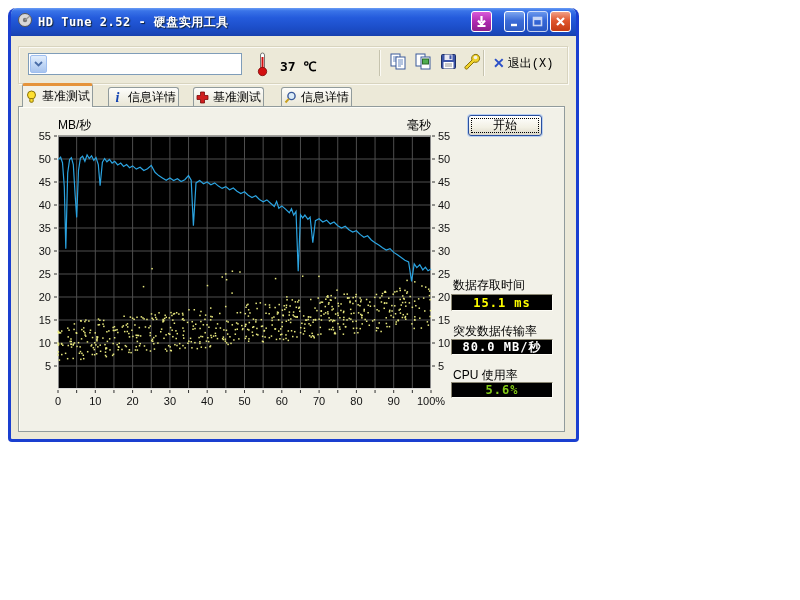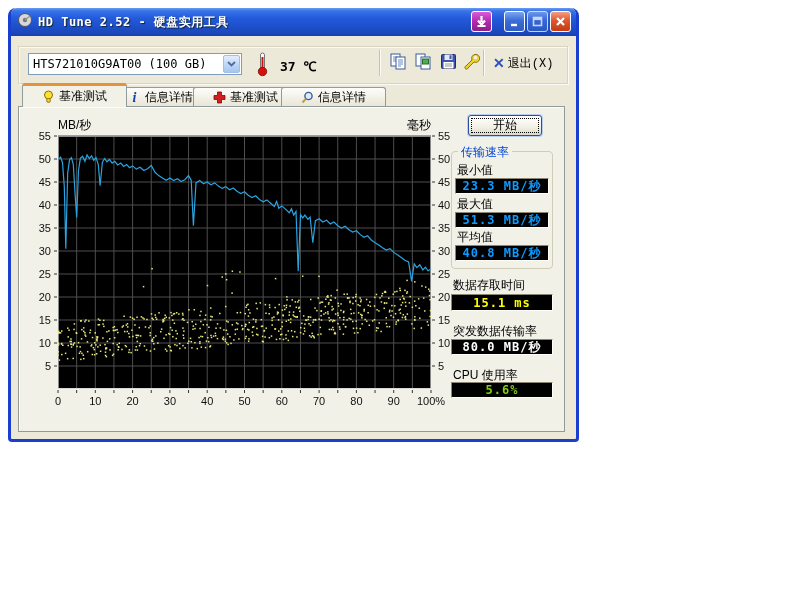--- a/index.html
+++ b/index.html
@@ -45,21 +45,21 @@
   .tool-btn { position:absolute; top:16px; width:22px; height:22px; display:flex;
     align-items:center; justify-content:center; cursor:default; }
   #exit-btn { position:absolute; left:478px; top:16px; height:22px; display:flex;
     align-items:center; gap:3px; padding:0 4px; cursor:default; }
   #exit-label { font-size:12px; color:#000;font-family:Liberation Mono, monospace; }
   .x-glyph { color:#2b50c8; font-weight:bold; font-size:14px; line-height:14px; }
 
   
   .tab { position:absolute; top:51px; height:20px; border:1px solid #919b9c; border-bottom:none;
     border-radius:3px 3px 0 0; background:linear-gradient(180deg,#fdfdfb,#e8e5d4);
-    display:flex; align-items:center; gap:4px; padding:0 19px; font-size:12px; cursor:default; }
+    display:flex; align-items:center; gap:4px; padding:0 2px; font-size:12px; cursor:default; }
   .tab.active { top:47px; height:24px; background:#f2f1e8; z-index:5;
     border-top:3px solid #e5933a; }
   .tab-icon { display:flex; width:13px; height:13px; align-items:center; justify-content:center; }
 
   #tab-page { position:absolute; left:7px; top:70px; width:547px; height:326px;
     background:#f2f1e8; border:1px solid #919b9c; box-shadow:inset 1px 1px 0 #fdfdf8; z-index:1; }
 
   
   #chart-svg { position:absolute; left:0; top:0; }
 
@@ -117,21 +117,20 @@
           </svg>
       </div>
     </div>
   </div>
 
   <div id="client">
 
     <div id="toolbar-panel"></div>
 
     <div id="drive-combo">
-      <span class="combo-text">HTS721010G9AT00 (100 GB)</span>
       <span class="combo-arrow">
         <svg width="9" height="6" viewBox="0 0 9 6">
             <path d="M1 1 L4.5 4.5 L8 1" stroke="#4a6da8" stroke-width="1.8" fill="none"></path>
           </svg>
       </span>
     </div>
 
     <div id="temp-wrap">
       <span>
         <svg width="11" height="26" viewBox="0 0 11 26">
@@ -995,35 +994,20 @@
           <text x="337.40000000000003" y="298" text-anchor="middle" font-size="11" fill="#111" font-family="Liberation Sans, sans-serif">80</text>
           <text x="374.7" y="298" text-anchor="middle" font-size="11" fill="#111" font-family="Liberation Sans, sans-serif">90</text>
           <text x="412" y="298" text-anchor="middle" font-size="11" fill="#111" font-family="Liberation Sans, sans-serif">100%</text>
           <text x="39" y="22" text-anchor="start" font-size="12" fill="#000" font-family="Liberation Sans, sans-serif">MB/秒</text>
           <text x="412" y="22" text-anchor="end" font-size="12" fill="#000" font-family="Liberation Sans, sans-serif">毫秒</text>
         </svg>
 
       <div id="stats-panel">
         <button id="start-btn">开始</button>
 
-        <div id="rate-group">
-          <span id="rate-group-title">传输速率</span>
-          <span class="stat-label" style="left:5px;top:10px">最小值</span>
-          <div class="stat-field" style="left:3px;top:26px;width:94px;height:16px">
-              <span style="color:#0d9bff">23.3 MB/秒</span>
-            </div>
-          <span class="stat-label" style="left:5px;top:44px">最大值</span>
-          <div class="stat-field" style="left:3px;top:60px;width:94px;height:16px">
-              <span style="color:#0d9bff">51.3 MB/秒</span>
-            </div>
-          <span class="stat-label" style="left:5px;top:77px">平均值</span>
-          <div class="stat-field" style="left:3px;top:93px;width:94px;height:16px">
-              <span style="color:#0d9bff">40.8 MB/秒</span>
-            </div>
-        </div>
 
         <span class="stat-label" style="left:4px;top:170px">数据存取时间</span>
         <div class="stat-field" style="left:2px;top:187px;width:102px;height:17px">
             <span style="color:#ffff00">15.1 ms</span>
           </div>
 
         <span class="stat-label" style="left:4px;top:216px">突发数据传输率</span>
         <div class="stat-field" style="left:2px;top:232px;width:102px;height:16px">
             <span style="color:#ffffff">80.0 MB/秒</span>
           </div>

